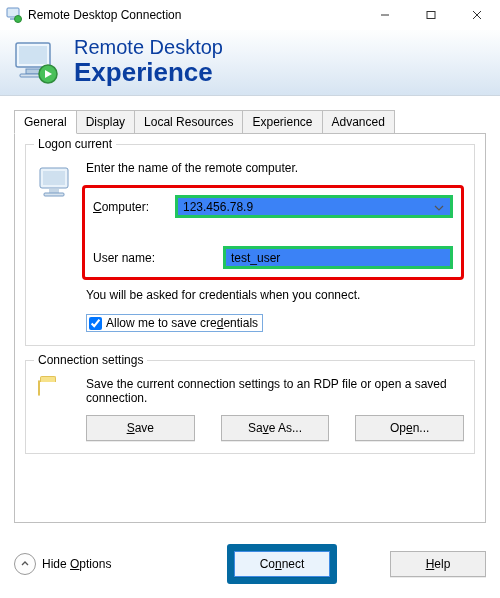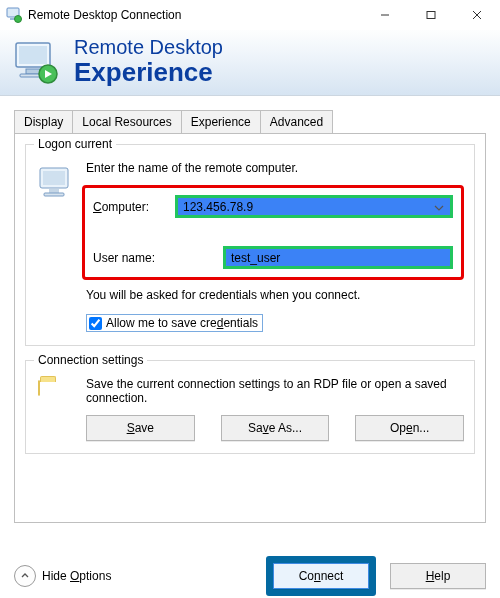--- a/index.html
+++ b/index.html
@@ -203,25 +203,26 @@
     height: 26px;
     border: 1px solid #b5b5b5;
     background: #f0f0f0;
     font-family: inherit;
     font-size: 12px;
     box-shadow: 0 1px 0 rgba(0,0,0,0.08);
   }
   
   .footer {
     position: absolute;
-    bottom: 2px;
+    bottom: 14px;
     left: 14px;
     right: 14px;
     display: flex;
     align-items: center;
+    gap: 39px;
   }
   .hide-options {
     display: flex;
     align-items: center;
     font-size: 12px;
   }
   .circle-arrow {
     width: 20px;
     height: 20px;
     border: 1px solid #9a9a9a;
@@ -318,20 +319,21 @@
     </span>
     <div class="banner-text">
       <div class="line1">Remote Desktop</div>
       <div class="line2">Experience</div>
     </div>
   </div>
 
   <div class="client">
 
     <div class="tabstrip">
+      <div class="tab active">General</div>
       <div class="tab">Display</div>
       <div class="tab">Local Resources</div>
       <div class="tab">Experience</div>
       <div class="tab">Advanced</div>
     </div>
 
     <div class="tab-panel">
 
       <div class="group">
         <span class="group-title">Logon current</span>

